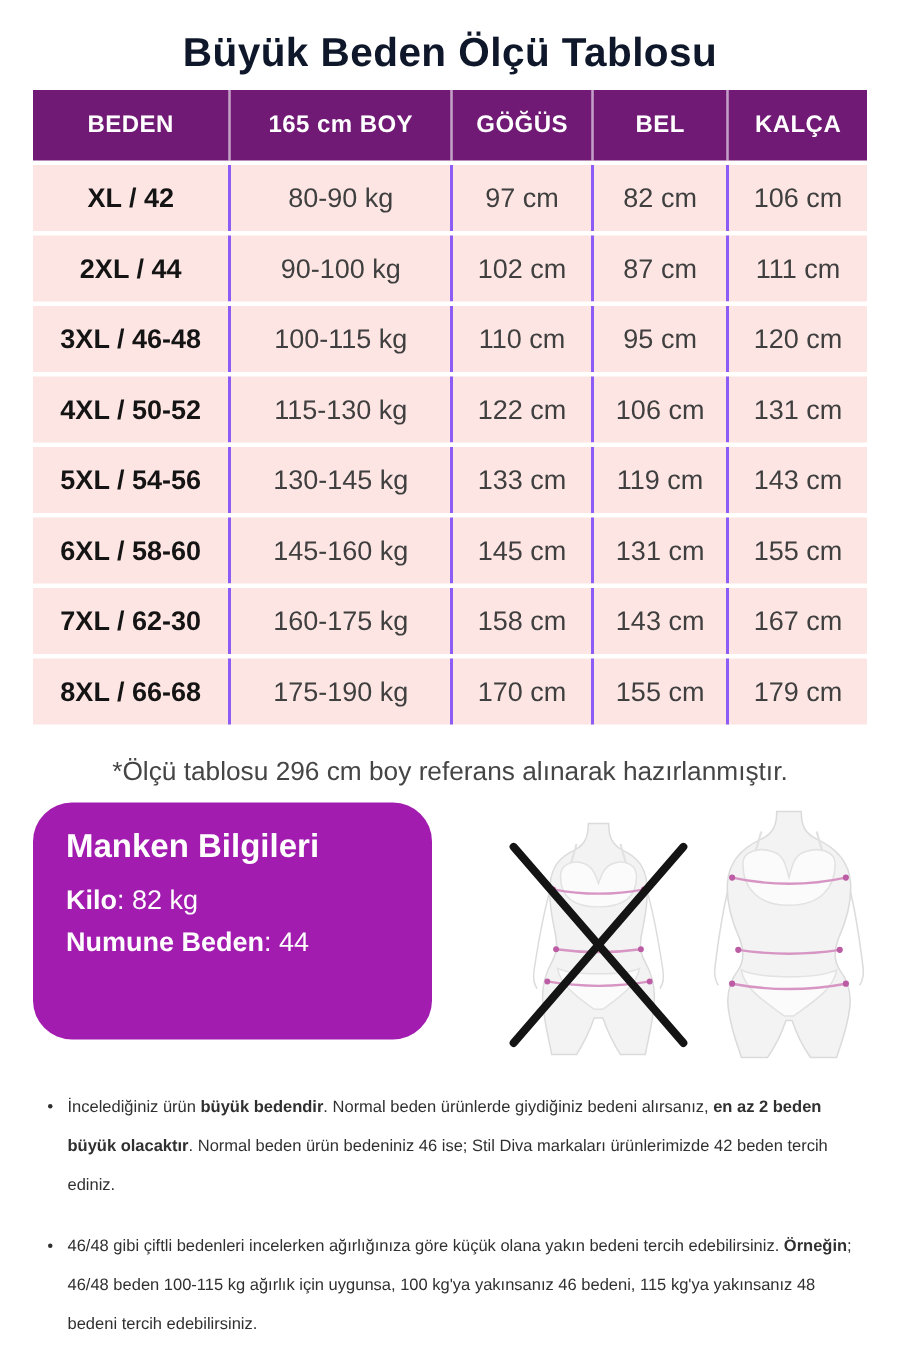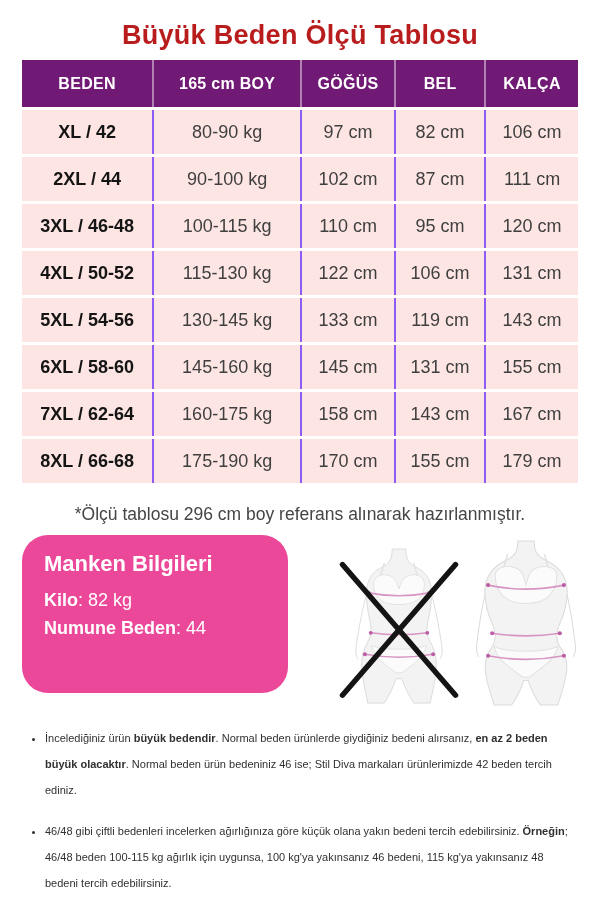--- a/index.html
+++ b/index.html
@@ -11,21 +11,21 @@
     overflow:hidden;
   }
   .page { position:relative; width:600px; height:900px; }
 
   .title {
     margin:20px 0 0;
     text-align:center;
     font-size:27px;
     font-weight:bold;
     letter-spacing:.3px;
-    color:#b91c1c;
+    color:#0f172a;
   }
 
   table.size-table {
     width:556px;
     margin:9px auto 0;
     border-collapse:collapse;
     table-layout:fixed;
   }
   table.size-table th {
     background:#701a75;
@@ -56,21 +56,21 @@
     font-size:17.5px;
     color:#454545;
   }
 
   .info-section { position:relative; height:178px; margin-top:8px; }
 
   .model-box {
     position:absolute; left:22px; top:2px;
     width:266px; height:158px;
     box-sizing:border-box;
-    background:#ec4899;
+    background:#a21caf;
     border-radius:26px;
     padding:16px 22px;
     color:#fff;
   }
   .model-box .box-title { font-size:22px; font-weight:bold; margin:0 0 9px; }
   .model-line { font-size:18px; line-height:28px; font-weight:normal; }
   .model-line b { font-weight:bold; }
 
   .figure { position:absolute; }
   .figure svg { display:block; overflow:visible; }
@@ -148,21 +148,21 @@
           <td>143 cm</td>
         </tr>
         <tr>
           <td class="col-size">6XL / 58-60</td>
           <td>145-160 kg</td>
           <td>145 cm</td>
           <td>131 cm</td>
           <td>155 cm</td>
         </tr>
         <tr>
-          <td class="col-size">7XL / 62-64</td>
+          <td class="col-size">7XL / 62-30</td>
           <td>160-175 kg</td>
           <td>158 cm</td>
           <td>143 cm</td>
           <td>167 cm</td>
         </tr>
         <tr>
           <td class="col-size">8XL / 66-68</td>
           <td>175-190 kg</td>
           <td>170 cm</td>
           <td>155 cm</td>

